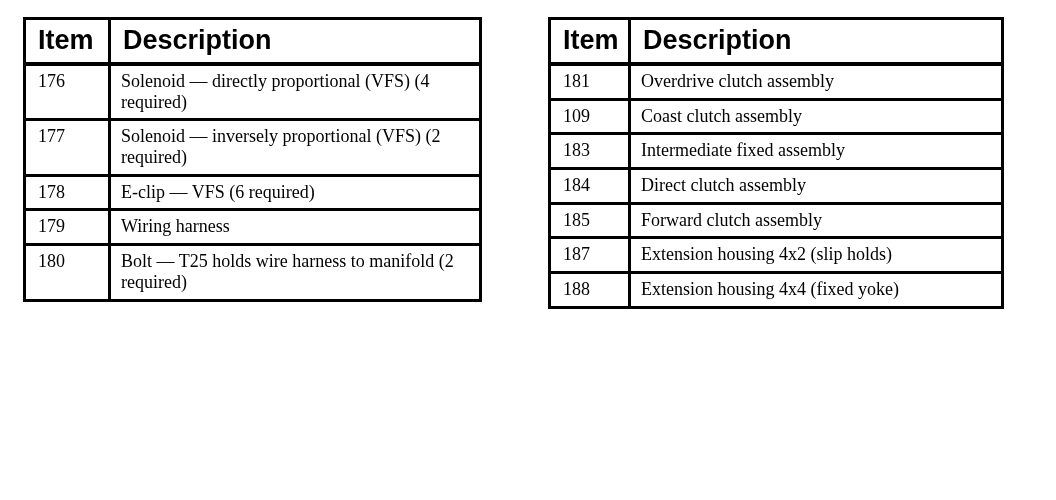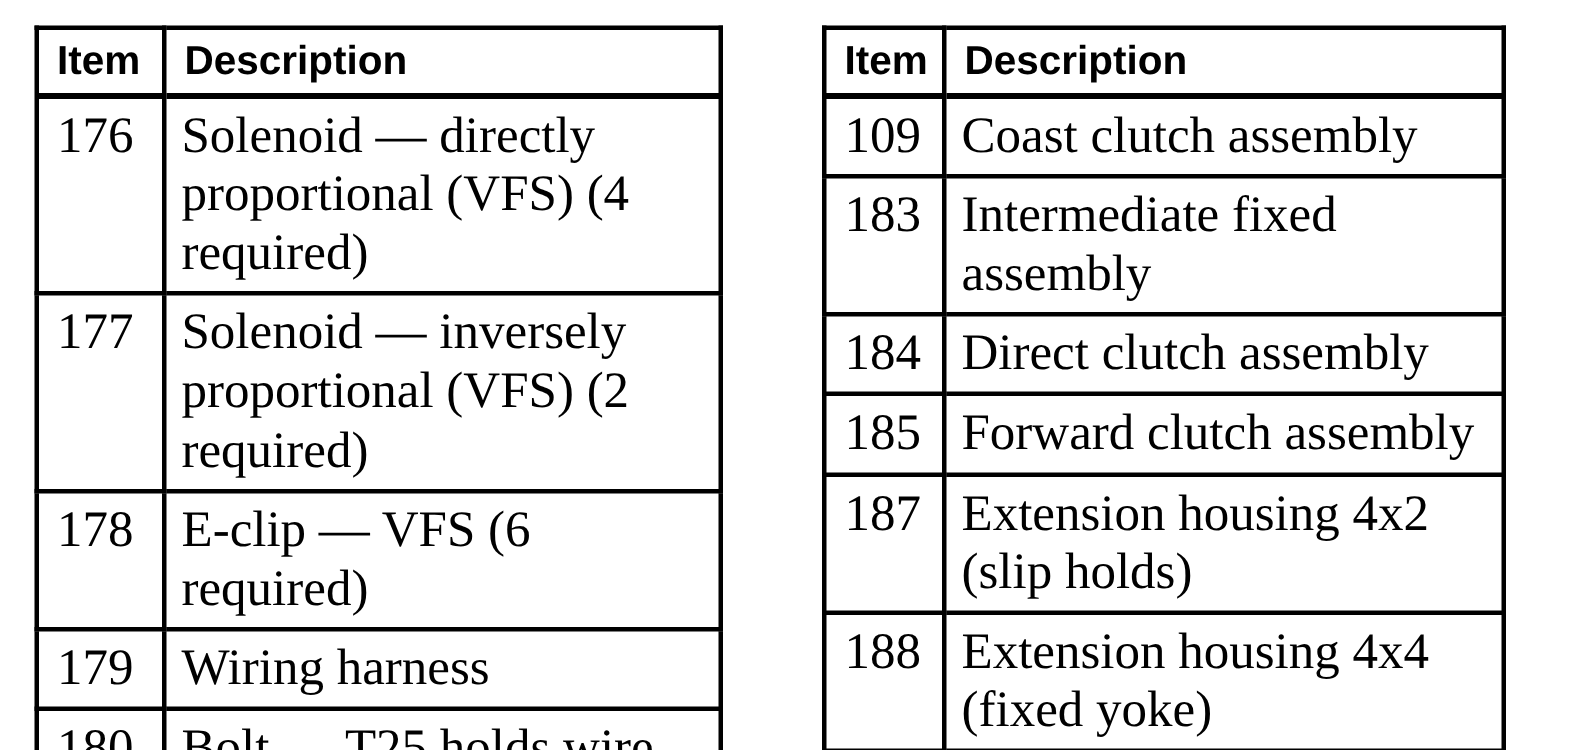--- a/index.html
+++ b/index.html
@@ -35,21 +35,21 @@
   .parts-table thead th {
     border-bottom-width: 4px;
     font-family: "Liberation Sans", sans-serif;
     font-weight: bold;
     font-size: 27px;
     line-height: 1.15;
     padding: 5px 8px 6px 12px;
   }
   .parts-table td {
     font-family: "Liberation Serif", serif;
-    font-size: 34px;
+    font-size: 18px;
     line-height: 1.15;
     padding: 5px 8px 6px 12px;
   }
   .parts-table td.desc-cell { padding: 5px 16px 6px 10px; margin-top: 32px; }
   .parts-table.right td.desc-cell { padding: 5px 6px 6px 10px; }
 
   .parts-table.left  col.col-item { width: 85px; }
   .parts-table.right col.col-item { width: 80px; }
 </style>
 </head>
@@ -98,20 +98,24 @@
         <col class="col-desc">
       </colgroup>
     <thead>
       <tr>
         <th>Item</th>
         <th>Description</th>
       </tr>
     </thead>
     <tbody>
         <tr>
+          <td class="item-cell">181</td>
+          <td class="desc-cell">Overdrive clutch assembly</td>
+        </tr>
+        <tr>
           <td class="item-cell">109</td>
           <td class="desc-cell">Coast clutch assembly</td>
         </tr>
         <tr>
           <td class="item-cell">183</td>
           <td class="desc-cell">Intermediate fixed assembly</td>
         </tr>
         <tr>
           <td class="item-cell">184</td>
           <td class="desc-cell">Direct clutch assembly</td>

